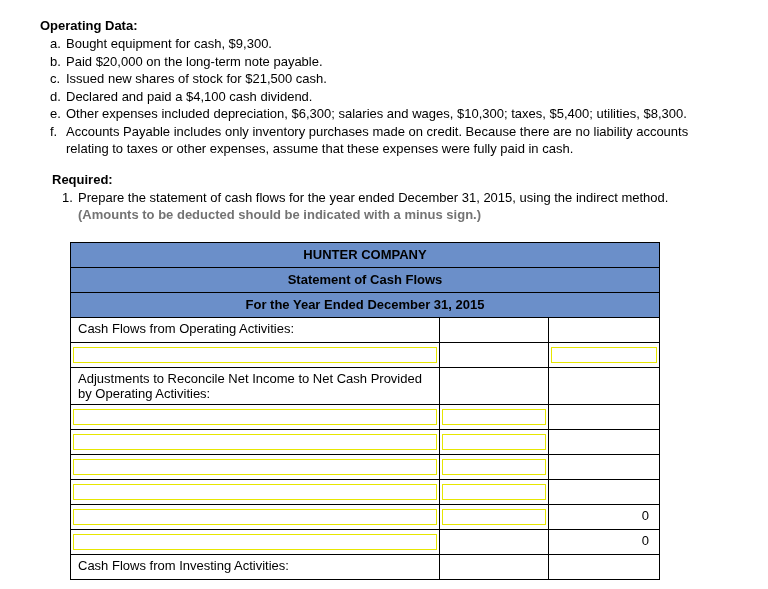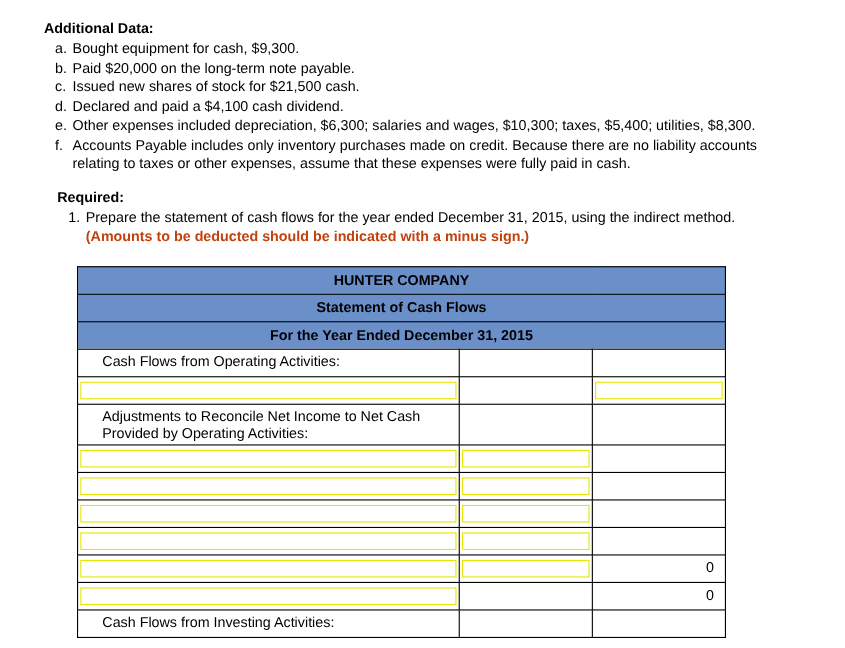--- a/index.html
+++ b/index.html
@@ -35,36 +35,36 @@
   .req-line {
     display: flex;
     margin-left: 10px;
     line-height: 1.35;
   }
   .req-num {
     width: 16px;
     flex-shrink: 0;
   }
   .red-note {
-    color: #c2410c;
+    color: #737373;
     font-weight: bold;
   }
   .tbl-wrap {
     margin-top: 18px;
     margin-left: 30px;
     width: 590px;
   }
   table {
     border-collapse: collapse;
     width: 100%;
     font-size: 13px;
   }
   td, th {
     border: 1px solid #000;
-    padding: 3px 22px;
+    padding: 3px 7px;
     height: 18px;
     box-sizing: content-box;
   }
   .hdr {
     background: #6b8fc9;
     text-align: center;
     font-weight: bold;
   }
   .label-col { width: 360px; }
   .num-col { width: 95px; text-align: right; }
@@ -84,21 +84,21 @@
   }
   .value-right {
     text-align: right;
     padding-right: 10px;
   }
 </style>
 </head>
 <body>
 
 <div>
-  <div class="section-title">Additional Data:</div>
+  <div class="section-title">Operating Data:</div>
   <div class="item-line">
     <div class="item-letter">a.</div>
     <div class="item-text">Bought equipment for cash, $9,300.</div>
   </div>
   <div class="item-line">
     <div class="item-letter">b.</div>
     <div class="item-text">Paid $20,000 on the long-term note payable.</div>
   </div>
   <div class="item-line">
     <div class="item-letter">c.</div>

